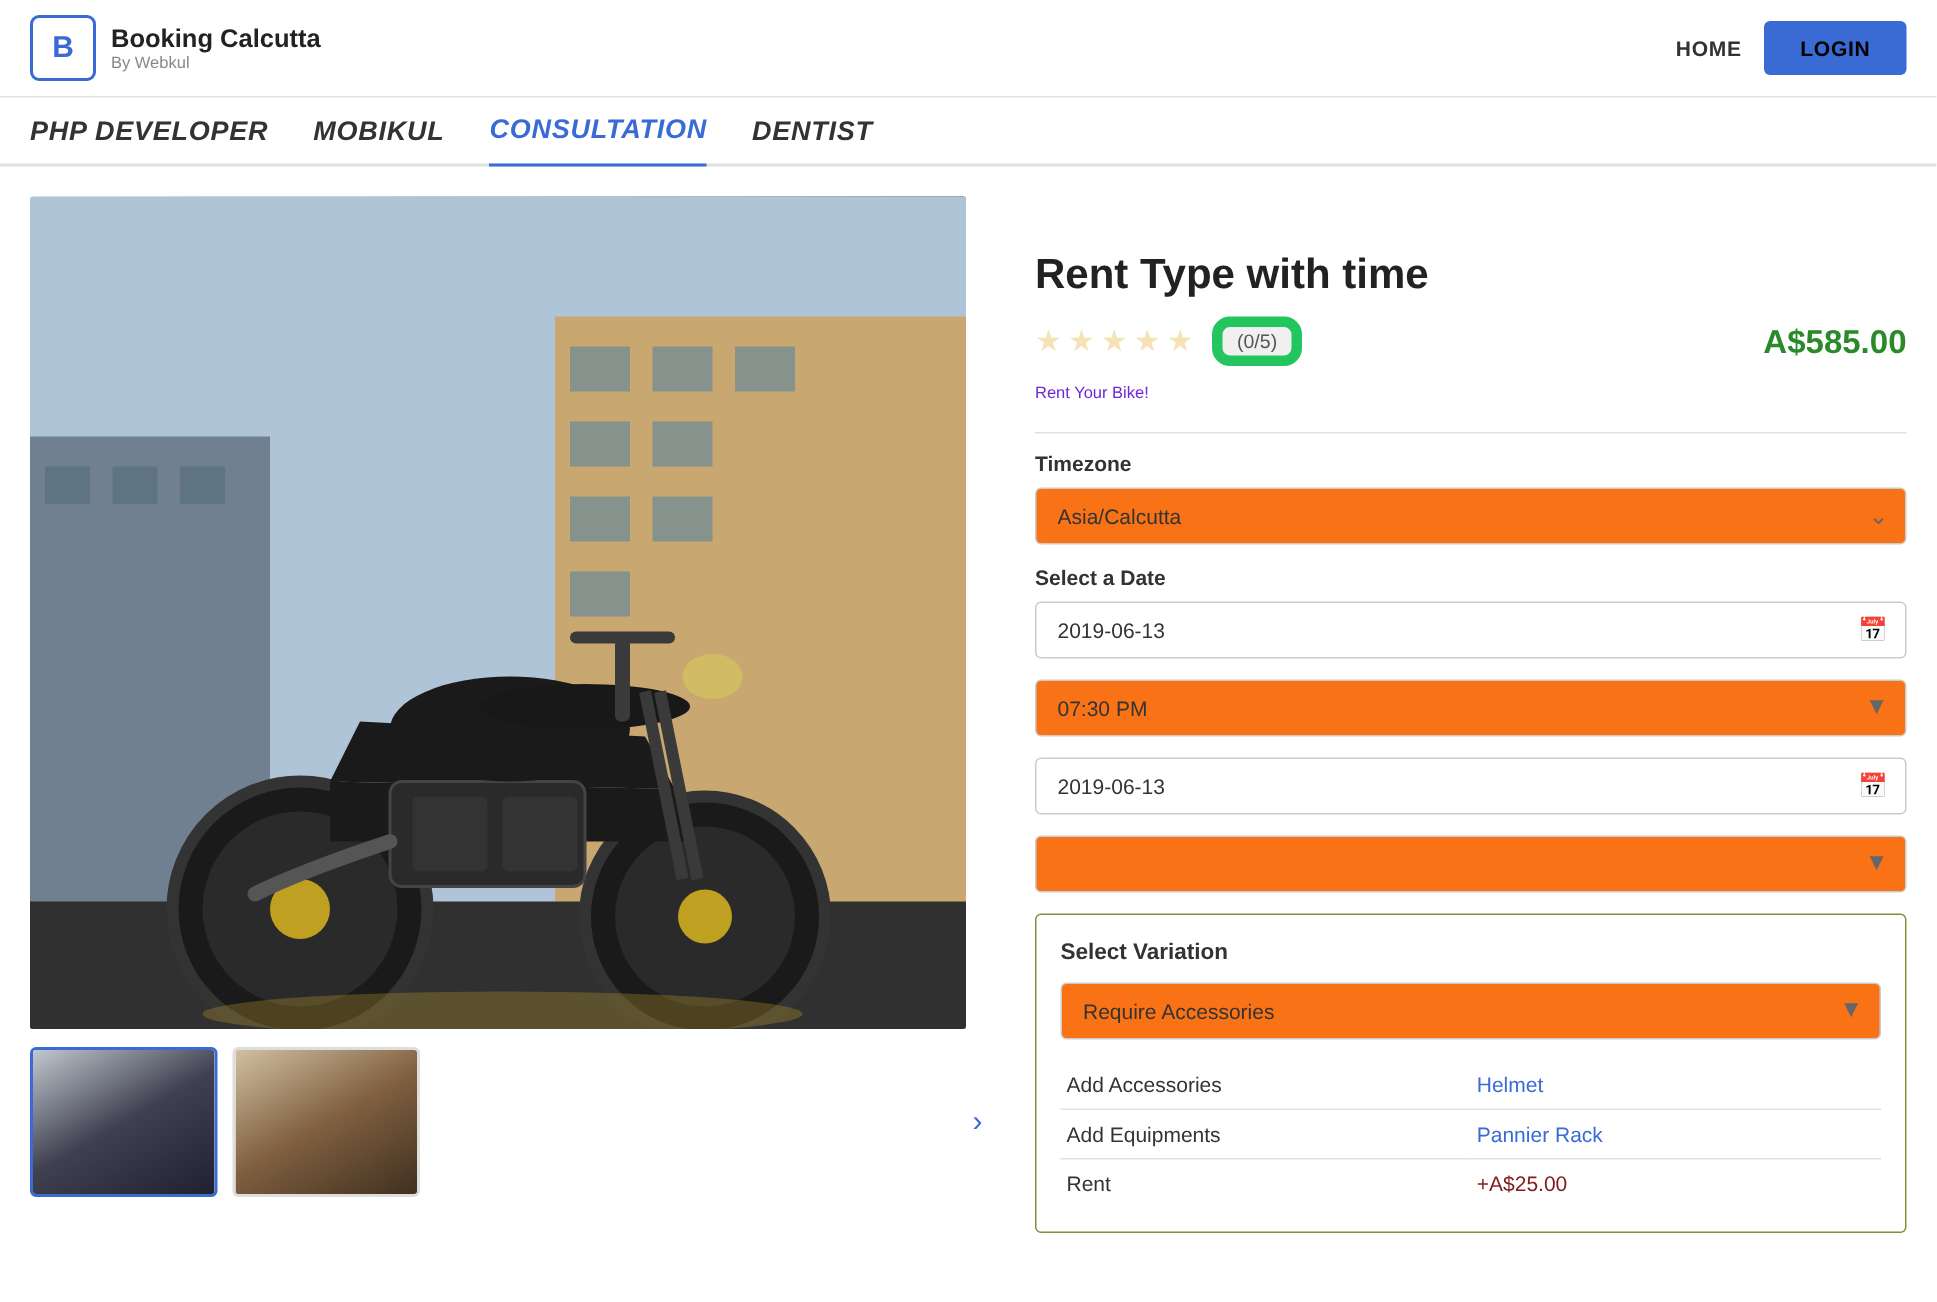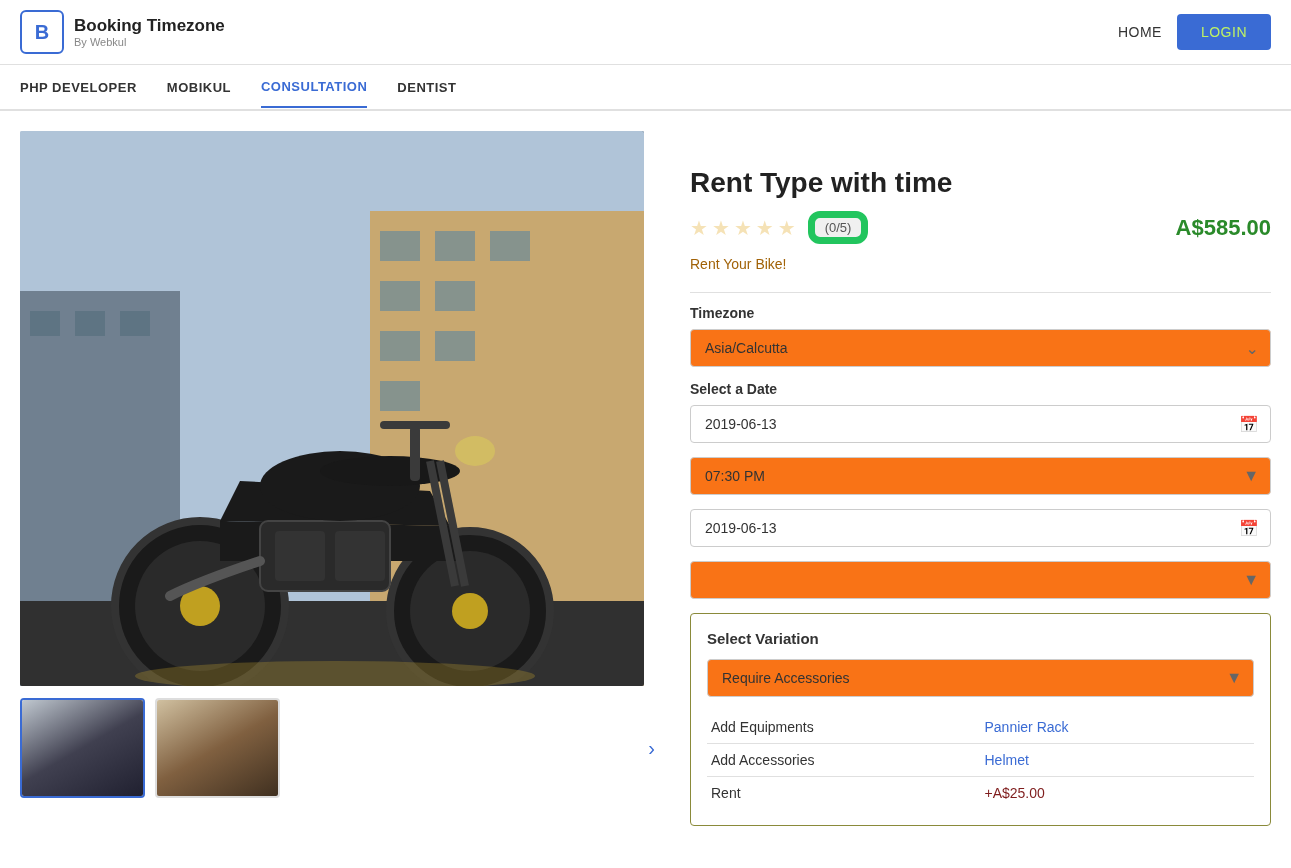--- a/index.html
+++ b/index.html
@@ -30,56 +30,57 @@
       font-weight: bold;
       font-size: 20px;
       color: #3a6bd4;
     }
     .logo-text-wrap { display: flex; flex-direction: column; }
     .logo-title { font-size: 17px; font-weight: bold; color: #222; }
     .logo-sub { font-size: 11px; color: #888; }
     .header-right { display: flex; align-items: center; gap: 15px; }
     .nav-home {
       font-size: 14px;
-      font-weight: normal;
+      font-weight: bold;
       color: #333;
       text-transform: uppercase;
       letter-spacing: 0.5px;
       cursor: pointer;
     }
     .login-btn {
       background: #3a6bd4;
-      color: #bef264;
+      color: #000000;
       border: none;
       padding: 10px 24px;
       font-size: 14px;
-      font-weight: normal;
+      font-weight: bold;
       border-radius: 4px;
       cursor: pointer;
       letter-spacing: 0.5px;
     }
 
     
     .nav-bar {
       display: flex;
       align-items: center;
       padding: 0 20px;
       border-bottom: 2px solid #e0e0e0;
       height: 46px;
       gap: 30px;
     }
     .nav-item {
-      font-size: 13px;
+      font-size: 18px;
       font-weight: bold;
       color: #333;
       text-transform: uppercase;
       letter-spacing: 0.5px;
       cursor: pointer;
       padding: 12px 0;
       position: relative;
+      font-style: italic;
     }
     .nav-item.active { color: #3a6bd4; border-bottom: 2px solid #3a6bd4; }
 
     
     .main-content {
       display: flex;
       padding: 20px;
       gap: 30px;
       max-width: 1291px;
     }
@@ -153,21 +154,21 @@
     .rating-count {
       margin-left: 8px;
       background: #f0f0f0;
       border: 7px solid #22c55e;
       border-radius: 12px;
       padding: 2px 10px;
       font-size: 13px;
       color: #555;
     }
     .price { color: #2a8a2a; font-size: 22px; font-weight: bold; }
-    .product-desc { color: #a16207; font-size: 14px; margin-bottom: 20px; }
+    .product-desc { color: #6d28d9; font-size: 11px; margin-bottom: 20px; }
     .divider { border: none; border-top: 1px solid #e0e0e0; margin: 12px 0; }
 
     .field-label { font-size: 14px; font-weight: bold; color: #333; margin-bottom: 8px; }
 
     .select-wrapper {
       position: relative;
       margin-bottom: 14px;
     }
     .select-wrapper select {
       width: 100%;
@@ -236,21 +237,21 @@
   </style>
 </head>
 <body>
 
 <header class="header">
   <div class="logo-area">
     <div class="logo-icon">
       <span>B</span>
     </div>
     <div class="logo-text-wrap">
-      <span class="logo-title">Booking Timezone</span>
+      <span class="logo-title">Booking Calcutta</span>
       <span class="logo-sub">By Webkul</span>
     </div>
   </div>
   <div class="header-right">
     <span class="nav-home">HOME</span>
     <button class="login-btn">LOGIN</button>
   </div>
 </header>
 
 <nav class="nav-bar">
@@ -393,26 +394,26 @@
         <select>
           <option>Require Accessories</option>
           <option>No Accessories</option>
         </select>
         <span class="select-arrow">▼</span>
       </div>
 
       <table class="variation-table">
         <tbody>
             <tr>
+          <td class="key">Add Accessories</td>
+          <td class="val">Helmet</td>
+        </tr>
+        <tr>
           <td class="key">Add Equipments</td>
           <td class="val">Pannier Rack</td>
-        </tr>
-        <tr>
-          <td class="key">Add Accessories</td>
-          <td class="val">Helmet</td>
         </tr>
         <tr>
           <td class="key">Rent</td>
           <td class="val-price">+A$25.00</td>
         </tr>
       </tbody>
         </table>
     </div>
 
   </div>

